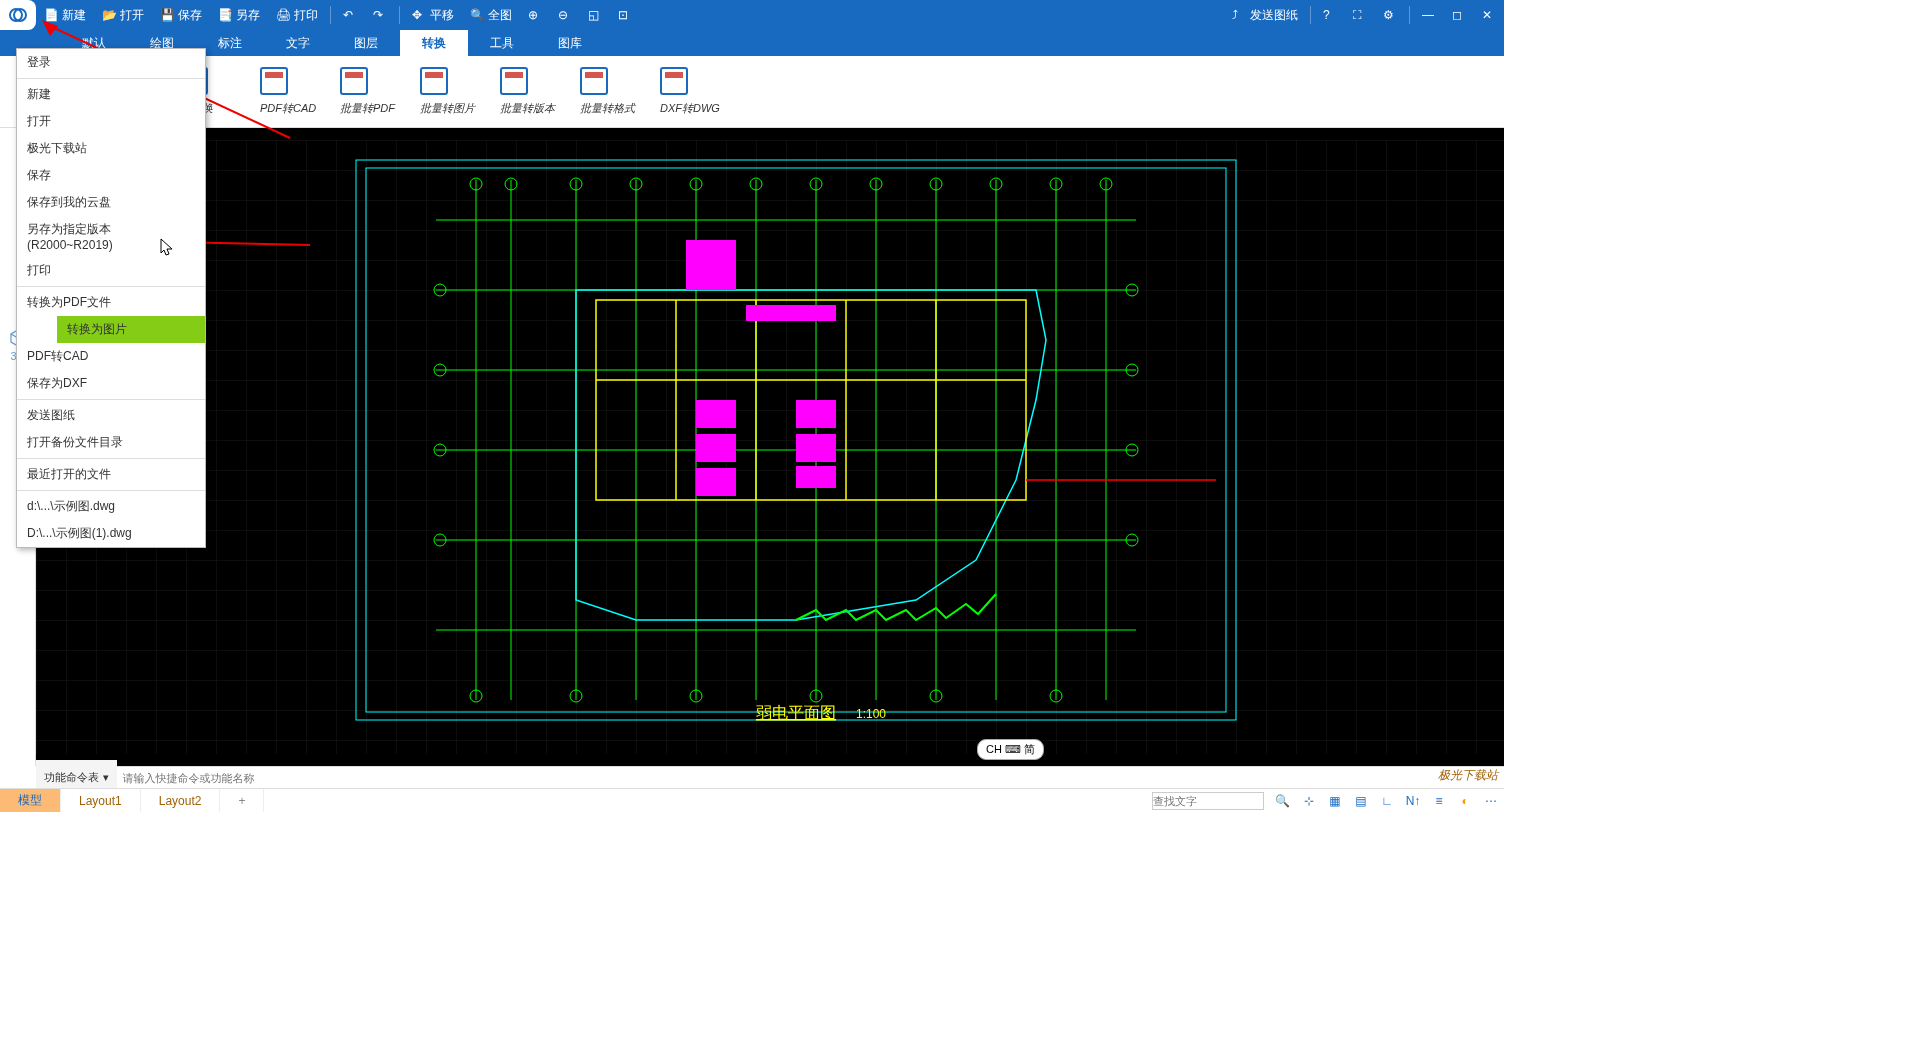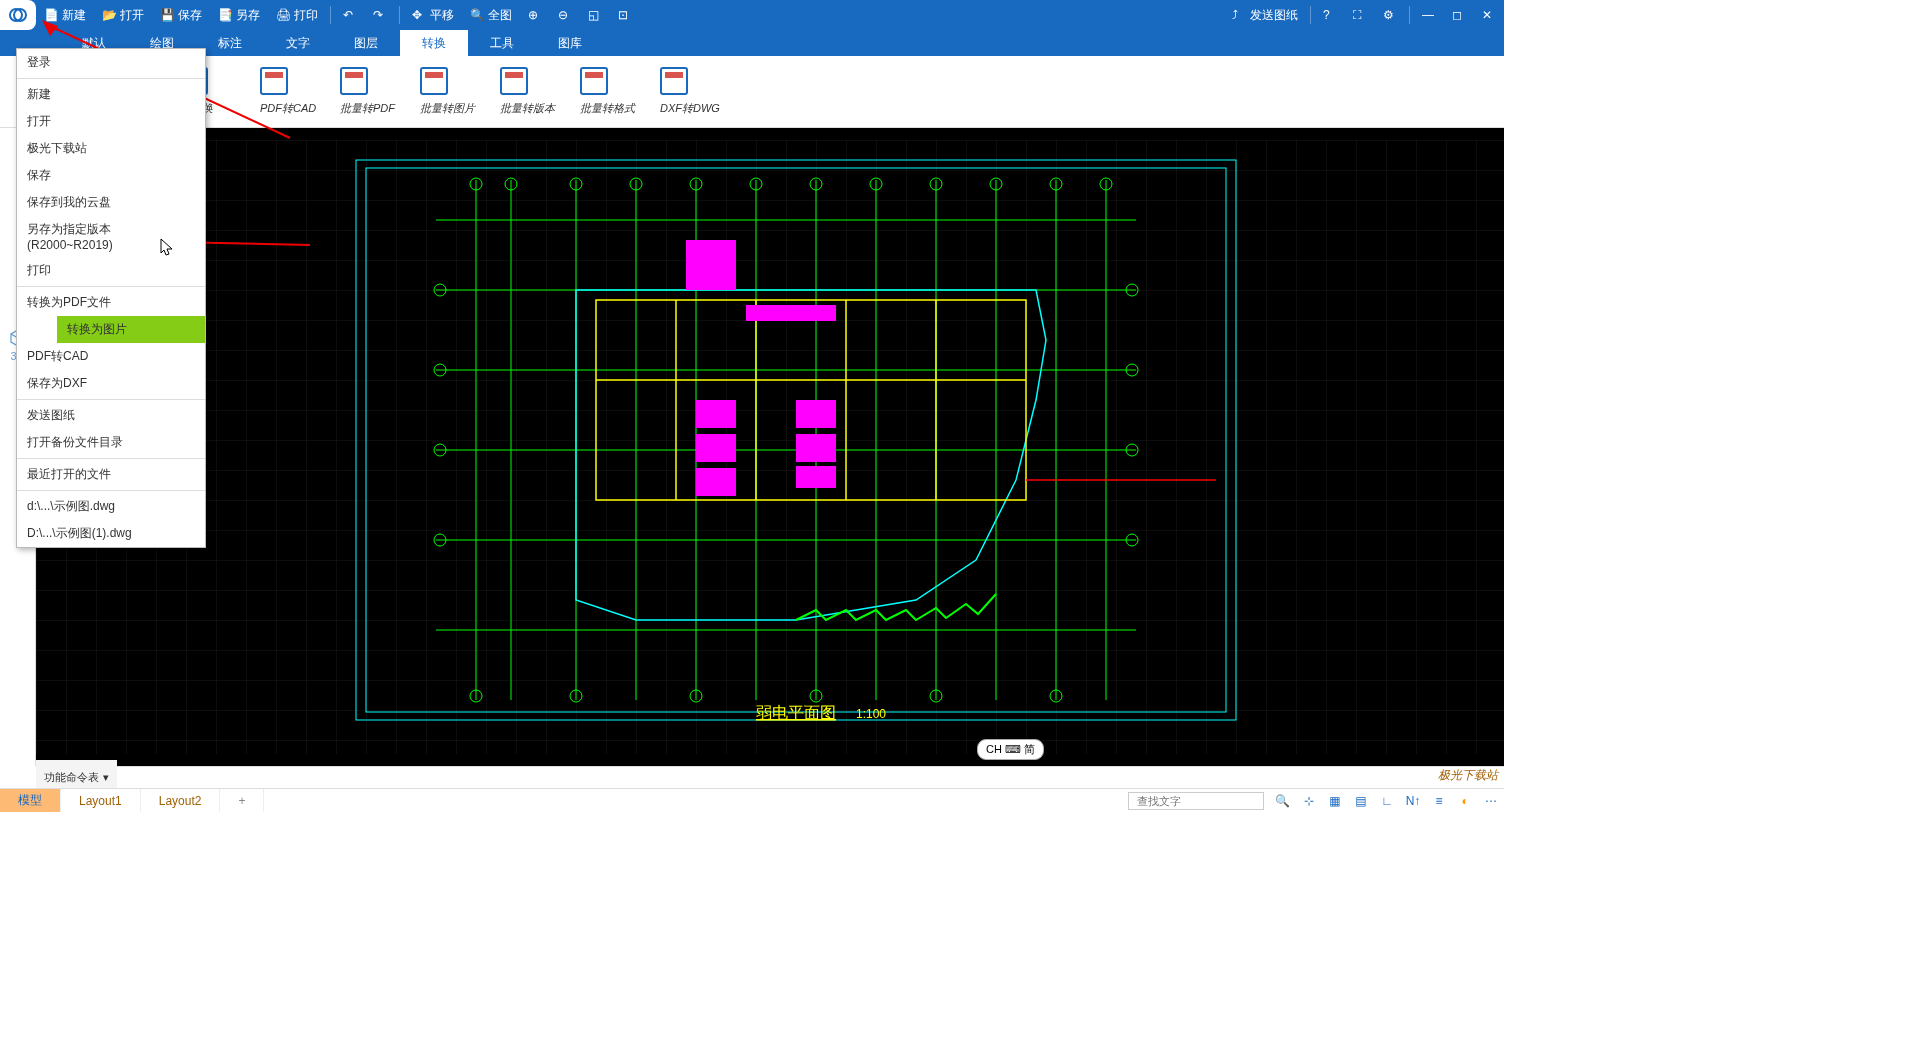--- a/index.html
+++ b/index.html
@@ -10,21 +10,21 @@
 .logo { width:36px; height:30px; background:#fff; border-radius:0 8px 8px 0; display:flex; align-items:center; justify-content:center; }
 .logo svg { width:24px; height:20px; }
 .tb-btn { display:flex; align-items:center; gap:4px; padding:0 8px; height:30px; cursor:pointer; }
 .tb-sep { width:1px; height:18px; background:rgba(255,255,255,.3); margin:0 4px; }
 .tb-ico { width:14px; height:14px; display:inline-block; }
 .tb-spacer { flex:1; }
 
 
 .menu-tabs { height:26px; background:#1869c0; display:flex; padding-left:60px; }
 .menu-tab { padding:0 22px; height:26px; line-height:26px; color:#fff; font-size:12px; cursor:pointer; }
-.menu-tab.active { background:#fff; color:#1869c0; }
+.menu-tab.active { background:#fff; color:#1869c0;font-weight:bold; }
 
 
 .ribbon { height:72px; background:#fff; border-bottom:1px solid #ddd; display:flex; padding-left:180px; }
 .rib-btn { width:80px; display:flex; flex-direction:column; align-items:flex-start; justify-content:center; gap:6px; cursor:pointer;font-style:italic; }
 .rib-ico { width:28px; height:28px; border:2px solid #1869c0; border-radius:3px; position:relative; }
 .rib-ico::before { content:""; position:absolute; left:3px; right:3px; top:3px; height:6px; background:#d9534f; }
 .rib-lbl { font-size:11px; color:#333; }
 
 
 .dropdown { position:absolute; left:16px; top:48px; width:190px; background:#fff; border:1px solid #bbb; box-shadow:2px 2px 6px rgba(0,0,0,.3); z-index:100; font-size:12px; }
@@ -51,21 +51,21 @@
 .cmd-bar { position:absolute; left:36px; right:0; bottom:24px; height:22px; background:#fff; border-top:1px solid #ddd; display:flex; align-items:center; font-size:11px; }
 .cmd-label { padding:18px 8px; color:#333; background:#f4f4f4; height:100%; display:flex; align-items:center; gap:4px; }
 .cmd-input { flex:1; border:none; outline:none; padding:0 6px; font-size:11px; color:#888; }
 
 
 .bottom { position:absolute; left:0; right:0; bottom:0; height:24px; background:#fff; border-top:1px solid #ddd; display:flex; align-items:stretch; font-size:12px; }
 .btab { padding:0 18px; display:flex; align-items:center; cursor:pointer; border-right:1px solid #eee; color:#a16207; }
 .btab.active { background:#fdba74; color:#1869c0; }
 .btab.plus { color:#888; }
 .bottom-spacer { flex:1; }
-.find-box { width:136px; height:18px; border:1px solid #ccc; margin:3px 6px; font-size:11px; padding:0 8px; color:#999; }
+.find-box { width:112px; height:18px; border:1px solid #ccc; margin:3px 6px; font-size:11px; padding:0 0; color:#999; }
 .status-ico { width:26px; display:flex; align-items:center; justify-content:center; cursor:pointer; color:#1869c0; }
 .watermark { position:absolute; right:6px; bottom:28px; font-size:12px; color:#a16207; font-style:italic; pointer-events:none; }
 </style>
 </head>
 <body>
 
 <div class="top-toolbar">
   <div class="logo">
     <svg viewBox="0 0 24 20">
         <path d="M4 10a6 6 0 0112 0 6 6 0 11-12 0z" fill="none" stroke="#1869c0" stroke-width="2"></path>
@@ -331,20 +331,21 @@
   </div>
 </div>
 
 <div class="badge">CH ⌨ 简</div>
 
 <div class="cmd-bar">
   <div class="cmd-label">
       <span>功能命令表</span>
       <span>▾</span>
     </div>
+  <input class="cmd-input" placeholder="请输入快捷命令或功能名称" style="">
 </div>
 
 <div class="bottom">
   <div class="btab active">模型</div>
   <div class="btab">Layout1</div>
   <div class="btab">Layout2</div>
   <div class="btab plus">+</div>
   <div class="bottom-spacer"></div>
   <input class="find-box" placeholder="查找文字" style="">
   <div class="status-ico">

